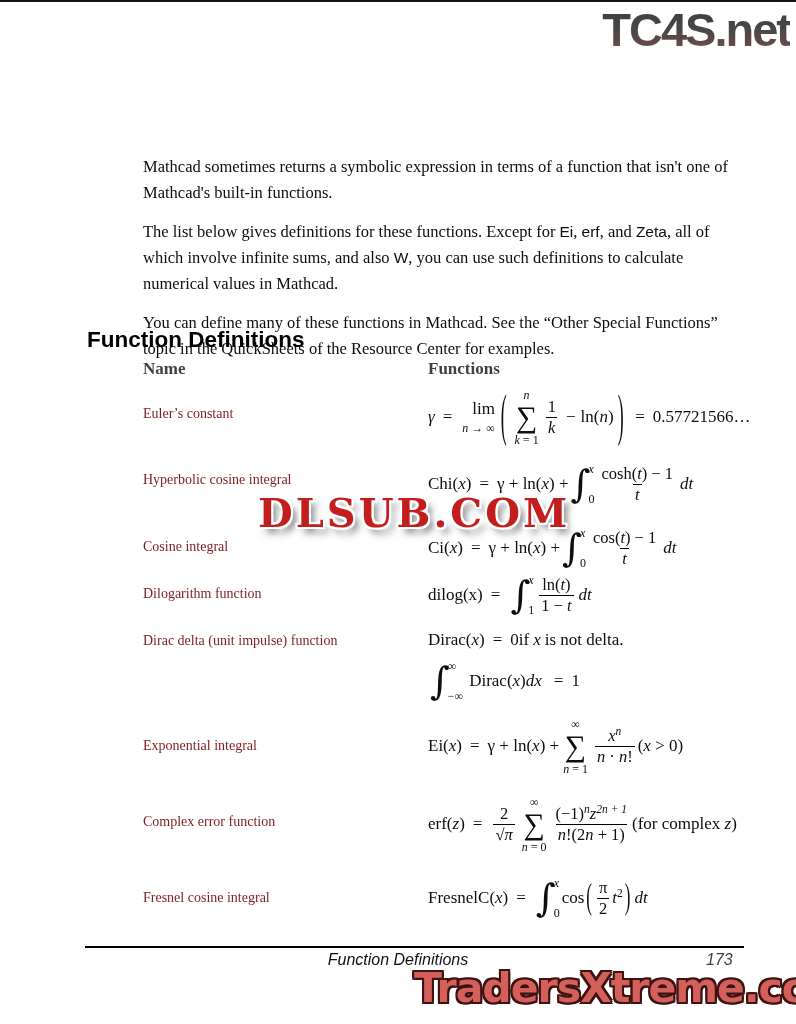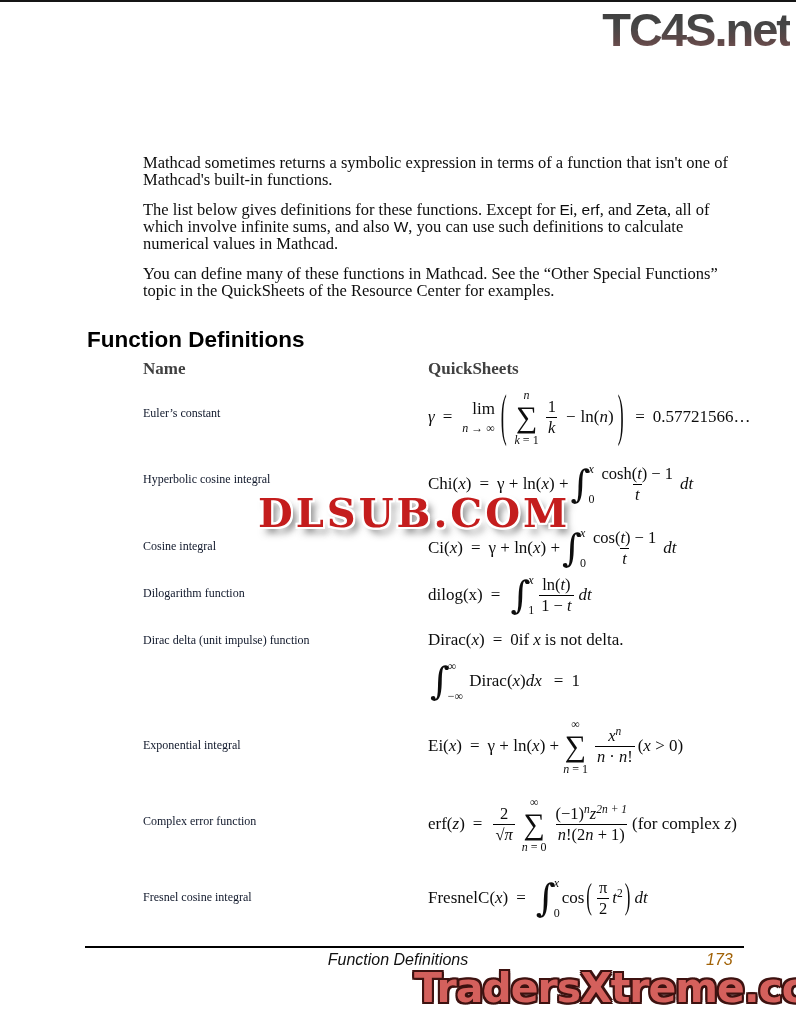--- a/index.html
+++ b/index.html
@@ -12,31 +12,31 @@
   .tc4s{position:absolute;top:2px;right:6px;font-family:Liberation Sans, sans-serif;
         font-weight:bold;font-size:47px;letter-spacing:-2px;color:#4a4243;}
   @supports ((-webkit-background-clip:text) or (background-clip:text)){
     .tc4s{background:linear-gradient(180deg,#3d3d3d 10%,#474747 45%,#5f4848 72%,#8a5f5f 100%);
           -webkit-background-clip:text;background-clip:text;color:transparent;}
   }
 
   .title{position:absolute;left:88px;top:50px;font-family:"Liberation Sans",sans-serif;
          font-weight:bold;font-size:34px;line-height:40px;letter-spacing:-0.5px;color:#000;}
 
-  .intro{position:absolute;left:143px;top:154px;width:597px;font-size:16.5px;line-height:17px;color:#0d0d0d;}
+  .intro{position:absolute;left:143px;top:154px;width:597px;font-size:16.5px;line-height:26px;color:#0d0d0d;}
   .intro p{margin:0 0 13px 0;}
   .mc{font-family:"Liberation Sans",sans-serif;font-size:15.5px;}
 
   .h2{position:absolute;left:87px;top:327px;font-family:"Liberation Sans",sans-serif;
       font-weight:bold;font-size:22.5px;color:#000;}
 
   .colhead{position:absolute;top:359px;font-weight:bold;font-size:17px;color:#404040;}
   .colhead.name{left:143px;} .colhead.def{left:428px;}
 
-  .rowname{position:absolute;left:143px;font-size:12px;color:#0f172a;white-space:nowrap;}
+  .rowname{position:absolute;left:143px;font-size:14px;color:#7f1d1d;white-space:nowrap;}
 
   
   .fx{position:absolute;left:428px;display:flex;align-items:center;font-size:17px;
       white-space:nowrap;color:#0d0d0d;}
   .it{font-style:italic;}
   .eq{margin:0 8px;}
   .op{margin:0 5px;}
   .gap8{margin-left:0;} .gap4{margin:0 4px;}
   .frac{display:inline-flex;flex-direction:column;align-items:center;margin:0 3px;font-size:16.5px;}
   .fnum{line-height:1.2;padding:0 2px;}
@@ -70,42 +70,42 @@
            text-shadow:-2px -2px 0 #3d1210,2px -2px 0 #3d1210,-2px 2px 0 #3d1210,2px 2px 0 #3d1210,
                        0 -2px 0 #3d1210,0 2px 0 #3d1210,-2px 0 0 #3d1210,2px 0 0 #3d1210,
                        -5px -5px 3px #fff,5px -5px 3px #fff,-5px 5px 3px #fff,5px 5px 3px #fff,
                        0 6px 3px #fff,0 -6px 3px #fff,6px 0 3px #fff,-6px 0 3px #fff;}
 
   
   .foot-rule{position:absolute;left:85px;top:946px;width:659px;height:2px;background:#000;}
   .foot-section{position:absolute;left:0;top:951px;width:796px;text-align:center;
                 font-family:"Liberation Sans",sans-serif;font-style:italic;font-size:16px;color:#111;}
   .foot-page{position:absolute;left:706px;top:951px;font-family:"Liberation Sans",sans-serif;
-             font-style:italic;font-size:16px;color:#a16207;text-align:center;}
+             font-style:italic;font-size:16px;color:#404040;text-align:center;}
 </style>
 </head>
 <body>
 
 <div class="page">
 
   <div class="top-rule"></div>
 
   <div class="tc4s">TC4S.net</div>
 
 
   <div class="intro">
     <p>Mathcad sometimes returns a symbolic expression in terms of a function that isn't one of Mathcad's built-in functions.</p>
     <p><span>The list below gives definitions for these functions. Except for </span><span class="mc">Ei</span><span>, </span><span class="mc">erf</span><span>, and </span><span class="mc">Zeta</span><span>, all of which involve infinite sums, and also </span><span class="mc">W</span><span>, you can use such definitions to calculate numerical values in Mathcad.</span></p>
     <p>You can define many of these functions in Mathcad. See the “Other Special Functions” topic in the QuickSheets of the Resource Center for examples.</p>
   </div>
 
   <div class="h2">Function Definitions</div>
 
   <div class="colhead name">Name</div>
-  <div class="colhead def">QuickSheets</div>
+  <div class="colhead def">Functions</div>
 
   <div class="rowname" style="top:406px">Euler’s constant</div>
   <div class="fx" style="top:383px;height:68px">
     <span class="it">γ</span>
     <span class="eq">=</span>
     <span class="limop">
       <span class="lword">lim</span>
       <span class="lsub"><span class="it">n</span><span> → ∞</span></span>
     </span>
     <span class="bigp">(</span>

